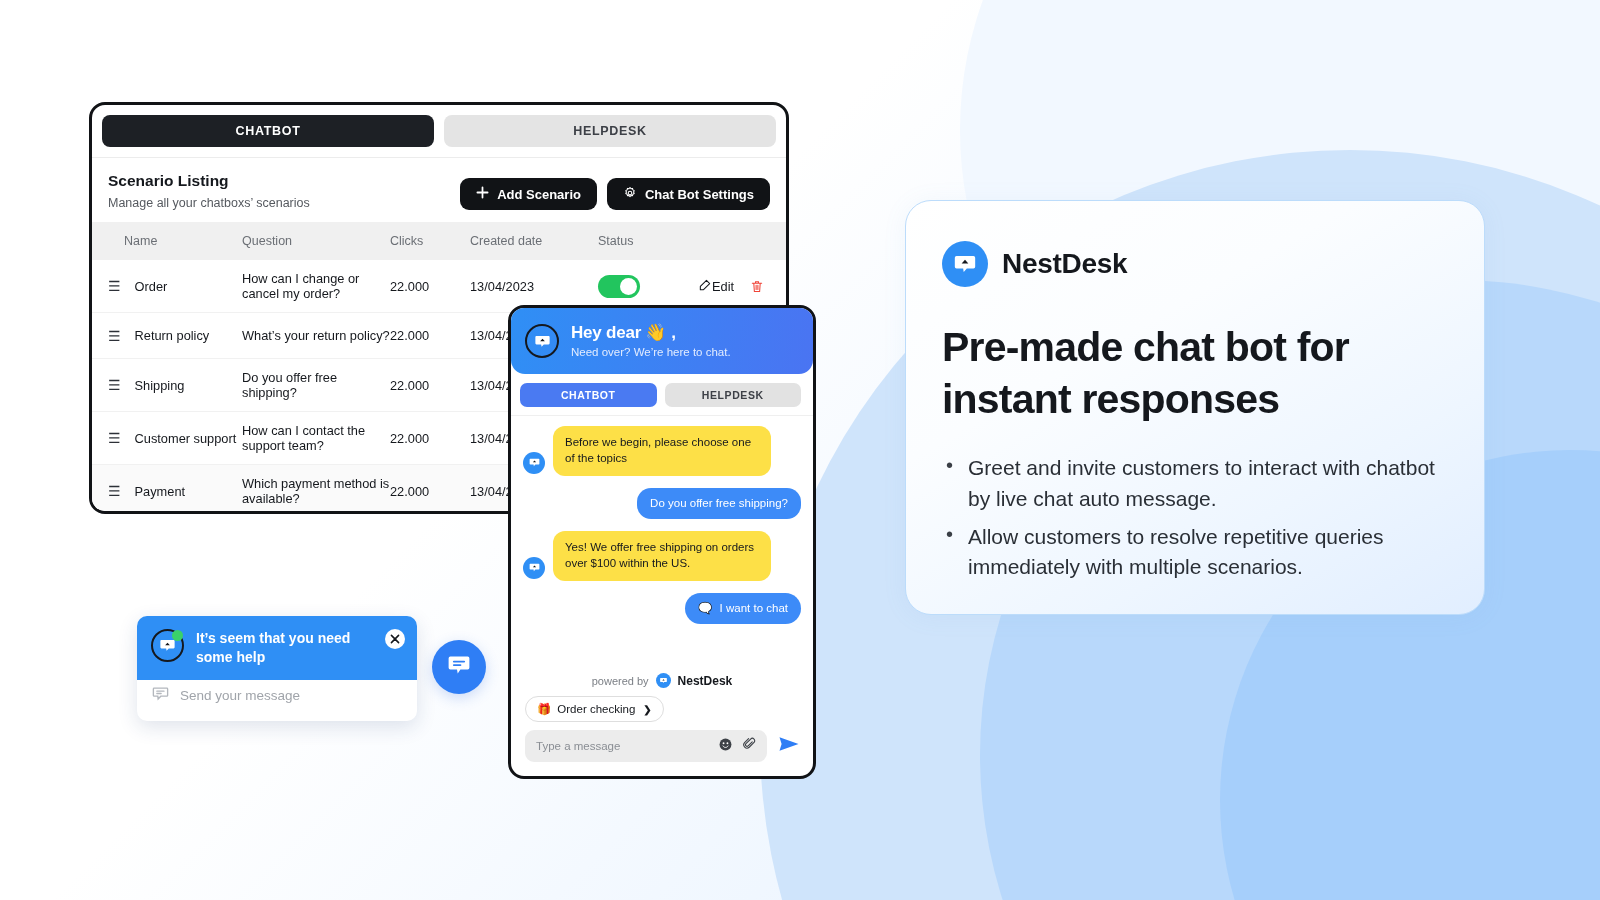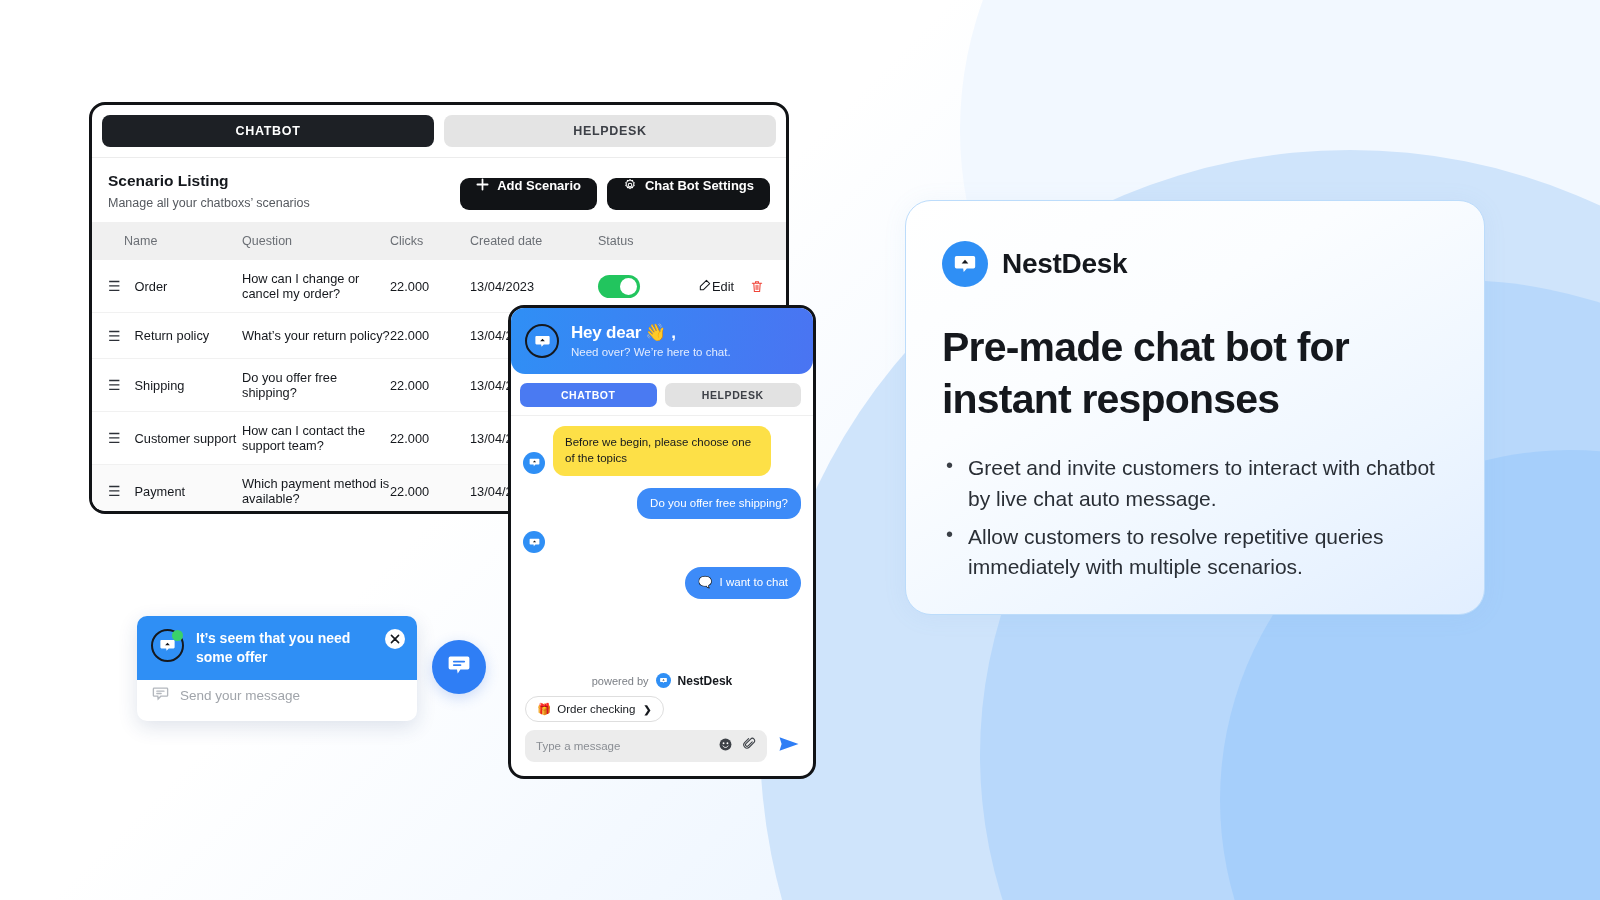--- a/index.html
+++ b/index.html
@@ -92,21 +92,21 @@
     display: flex; align-items: flex-start; justify-content: space-between;
     padding: 14px 16px 12px 16px;
   }
   .panel-title { font-size: 15.5px; font-weight: 700; color: #15181d; margin-bottom: 6px; }
   .panel-sub { font-size: 12.5px; color: #55595f; }
   .head-actions { display: flex; gap: 10px; padding-top: 6px; }
   .btn-dark {
     background: #111316; color: #ffffff;
     border: none; border-radius: 9px;
     height: 32px; padding: 0 16px;
-    display: flex; gap: 8px;
+    display: flex; align-items: center; gap: 8px;
     font-size: 13px; font-weight: 700;
     font-family: inherit; cursor: pointer; white-space: nowrap;
   }
 
   
   .tbl { width: 100%; border-collapse: collapse; table-layout: fixed; }
   .tbl thead th {
     background: #f0f0f0; text-align: left;
     font-size: 12.5px; font-weight: 400; color: #6b6f75;
     padding: 12px 0 12px 0; border: none;
@@ -531,20 +531,21 @@
       <div class="bubble-out">Do you offer free shipping?</div>
     </div>
 
     <div class="msg-row">
       <span class="bot-avatar">
         <svg width="13" height="13" viewBox="0 0 24 24">
           <path d="M4.4 5h15.2a1.4 1.4 0 0 1 1.4 1.4v7.9a1.4 1.4 0 0 1-1.4 1.4h-6l-2.8 3-.5-3H4.4A1.4 1.4 0 0 1 3 14.3V6.4A1.4 1.4 0 0 1 4.4 5z" fill="#ffffff"></path>
           <path d="M12 8.4l3 3.3H9l3-3.3z" fill="#15181d"></path>
         </svg>
       </span>
+      <div class="bubble-in">Yes! We offer free shipping on orders over $100 within the US.</div>
     </div>
 
     <div class="msg-row out">
       <div class="bubble-out chip">
         <span>🗨️</span>
         <span>I want to chat</span>
       </div>
     </div>
   </div>
 
@@ -596,21 +597,21 @@
 
 <div class="notif">
   <div class="notif-head">
     <span class="notif-avatar">
       <span class="notif-dot"></span>
       <svg width="19" height="19" viewBox="0 0 24 24">
         <path d="M4.4 5h15.2a1.4 1.4 0 0 1 1.4 1.4v7.9a1.4 1.4 0 0 1-1.4 1.4h-6l-2.8 3-.5-3H4.4A1.4 1.4 0 0 1 3 14.3V6.4A1.4 1.4 0 0 1 4.4 5z" fill="#ffffff"></path>
         <path d="M12 8.4l3 3.3H9l3-3.3z" fill="#15181d"></path>
       </svg>
     </span>
-    <div class="notif-text">It’s seem that you need some offer</div>
+    <div class="notif-text">It’s seem that you need some help</div>
     <button class="notif-close">
       <svg width="10" height="10" viewBox="0 0 14 14">
           <path d="M2 2l10 10M12 2L2 12" stroke="#15181d" stroke-width="2.2" stroke-linecap="round"></path>
         </svg>
     </button>
   </div>
   <div class="notif-input">
     <span>
       <svg width="19" height="19" viewBox="0 0 24 24" fill="none" stroke="#b3b7bd" stroke-width="1.7">
         <path d="M4 5.2h16a1 1 0 0 1 1 1v8.2a1 1 0 0 1-1 1h-7.6L9 19l-.4-3.6H4a1 1 0 0 1-1-1V6.2a1 1 0 0 1 1-1z"></path>

